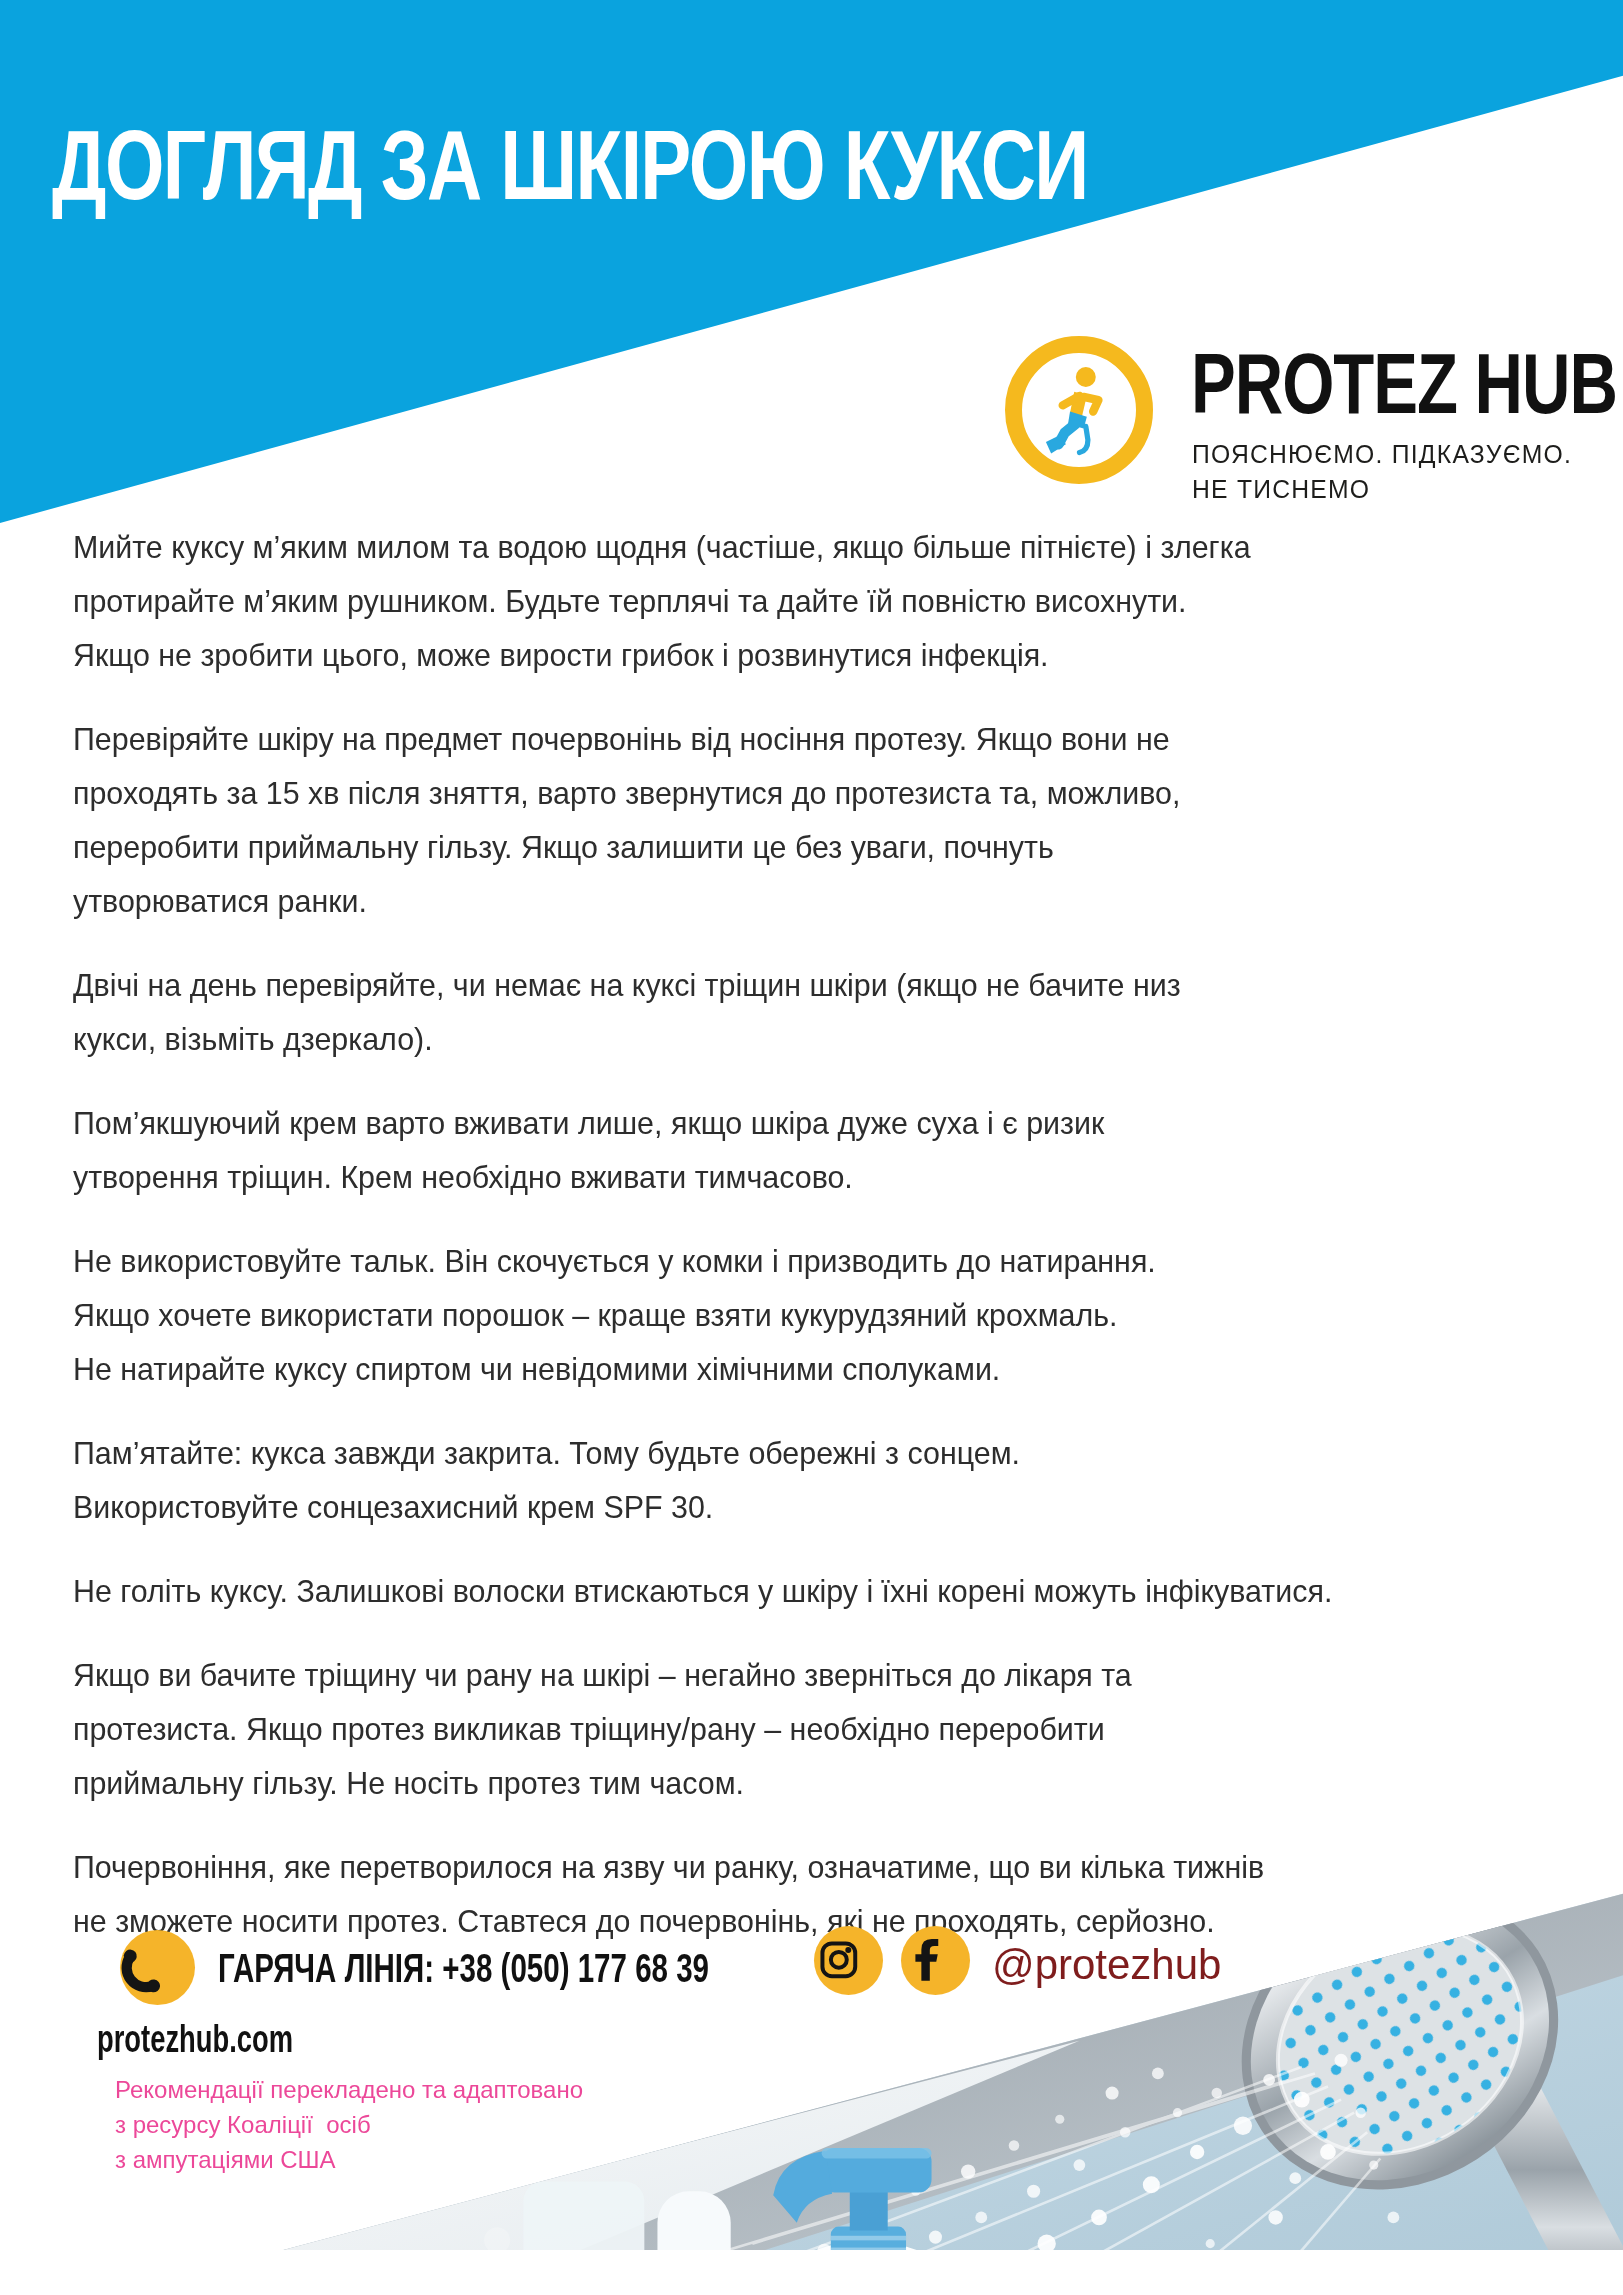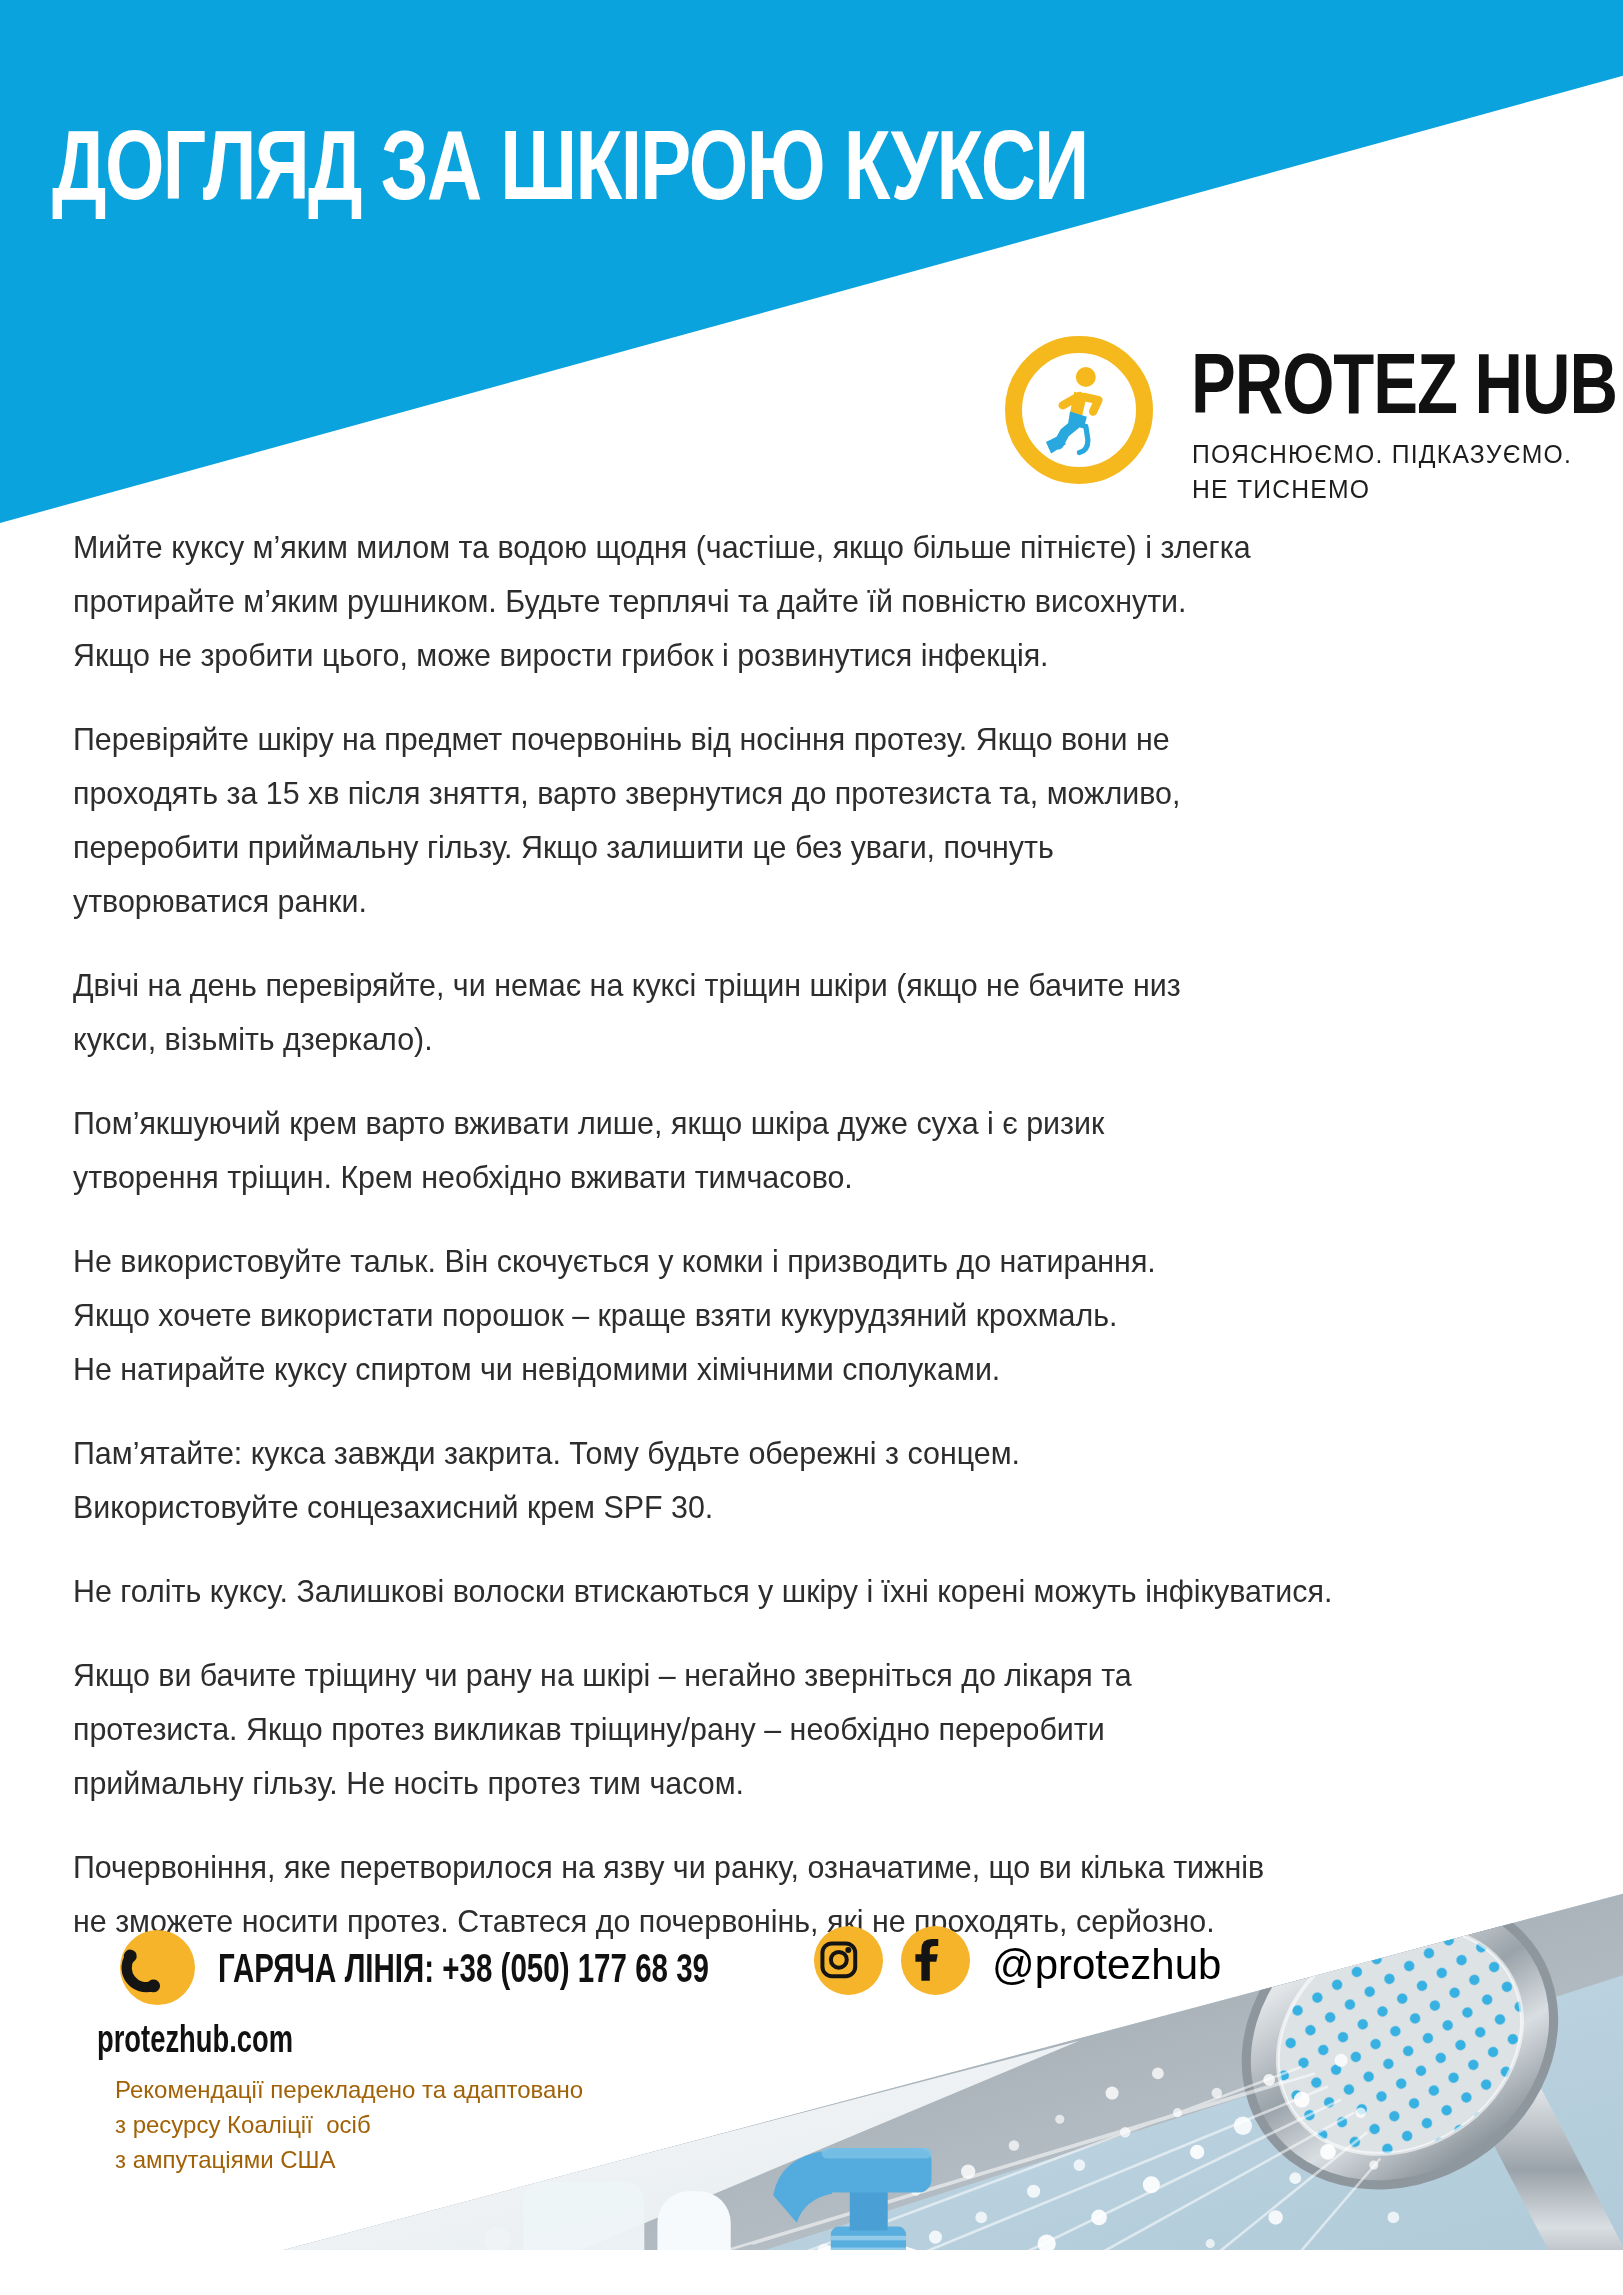--- a/index.html
+++ b/index.html
@@ -34,26 +34,26 @@
   
   .icon-circle{position:absolute;border-radius:50%;background:#f5b42a;
                display:flex;align-items:center;justify-content:center;}
   .phone-circle{left:120px;top:1930px;width:75px;height:75px;}
   .insta-circle{left:814px;top:1926px;width:69px;height:69px;}
   .fb-circle{left:901px;top:1926px;width:69px;height:69px;}
   .icon-circle svg{width:72%;height:72%;}
   .hotline-text{position:absolute;left:218px;top:1948px;color:#111111;
                 font-size:41px;font-weight:700;line-height:41px;
                 transform:scaleX(0.72);transform-origin:left top;white-space:nowrap;}
-  .social-handle{position:absolute;left:992px;top:1944px;color:#000000;
+  .social-handle{position:absolute;left:992px;top:1944px;color:#7f1d1d;
                  font-size:42px;font-weight:400;line-height:42px;white-space:nowrap;}
   .website{position:absolute;left:97px;top:2020px;color:#111111;
            font-size:38px;font-weight:700;line-height:38px;
            transform:scaleX(0.72);transform-origin:left top;white-space:nowrap;}
-  .footnote{position:absolute;left:115px;top:2072px;color:#a16207;
+  .footnote{position:absolute;left:115px;top:2072px;color:#ec4899;
             font-size:24px;font-weight:400;line-height:35px;white-space:pre-wrap;}
 
   
   .photo-wrap{position:absolute;left:0;top:1877px;width:1623px;height:419px;
               clip-path:polygon(6.8% 100%,100% 4%,100% 100%);}
   .photo-wrap svg{display:block;width:1623px;height:419px;}
 </style>
 </head>
 <body>
 

